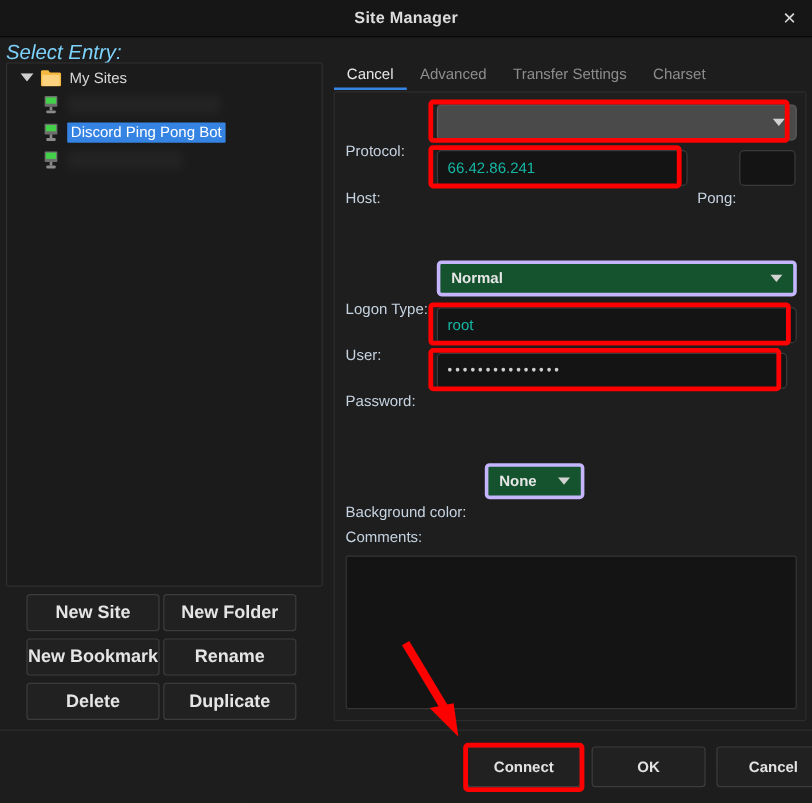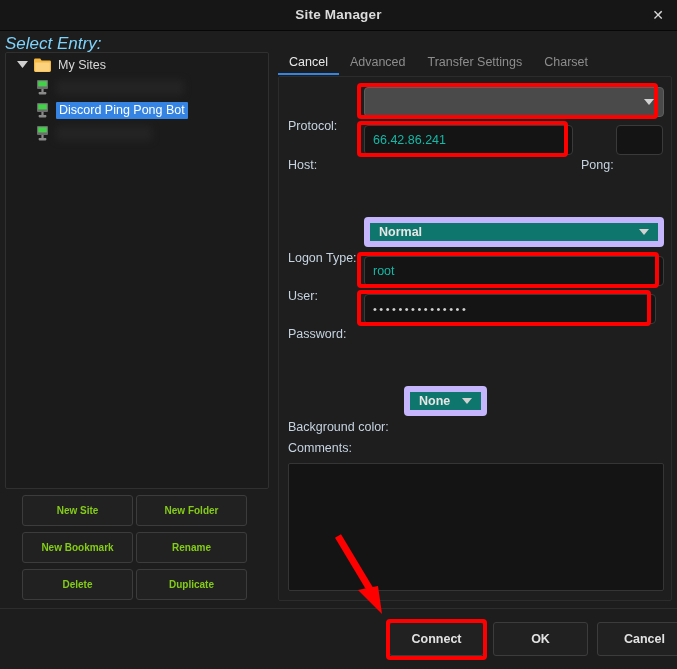--- a/index.html
+++ b/index.html
@@ -146,22 +146,22 @@
     width: 225px;
     display: grid;
     grid-template-columns: 111px 111px;
     grid-gap: 6px 3px;
   }
   .gbtn {
     height: 31px;
     background: #212121;
     border: 1px solid #3c3c3c;
     border-radius: 3px;
-    color: #84cc16;
-    font-size: 10px;
+    color: #e5e5e5;
+    font-size: 15px;
     font-weight: bold;
     font-family: "Liberation Sans", sans-serif;
     cursor: pointer;
     display: flex;
     align-items: center;
     justify-content: center;
   }
 
   
   .tabs {
@@ -219,22 +219,22 @@
     padding: 0 26px 0 9px;
     font-size: 12.5px;
     font-weight: bold;
     color: #e6e6e6;
   }
   .combo.raised {
     background: #4a4a4a;
     border: 1px solid #5e5e5e;
   }
   .combo.flat {
-    background: #0f766e;
-    border: 6px solid #c4b5fd;
+    background: #14532d;
+    border: 3px solid #c4b5fd;
   }
   .combo .caret {
     position: absolute;
     right: 9px;
     top: 50%;
     transform: translateY(-50%);
     width: 0; height: 0;
     border-left: 5px solid transparent;
     border-right: 5px solid transparent;
     border-top: 6px solid #d2d2d2;

